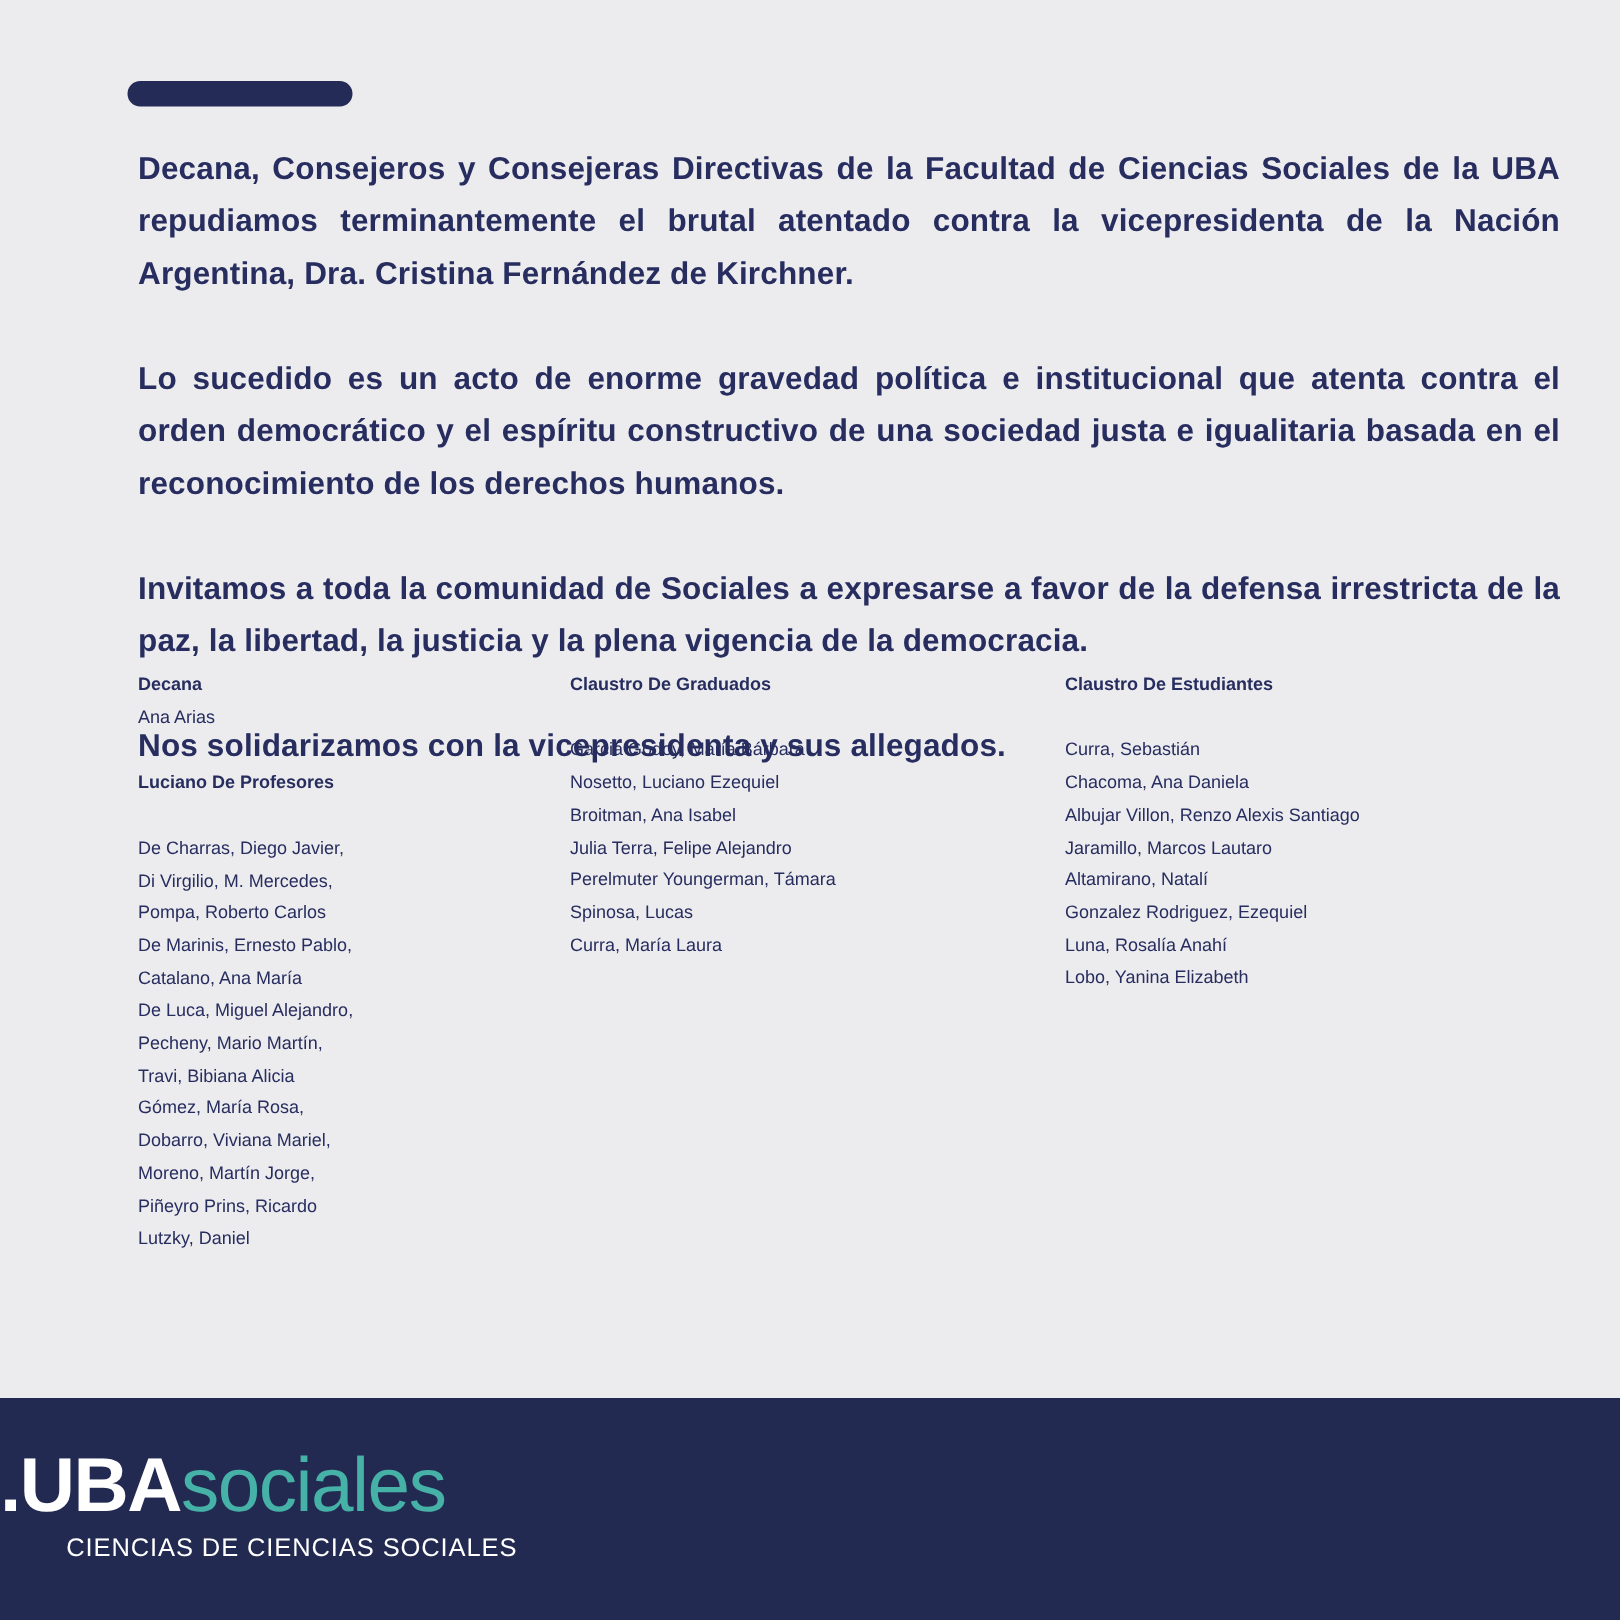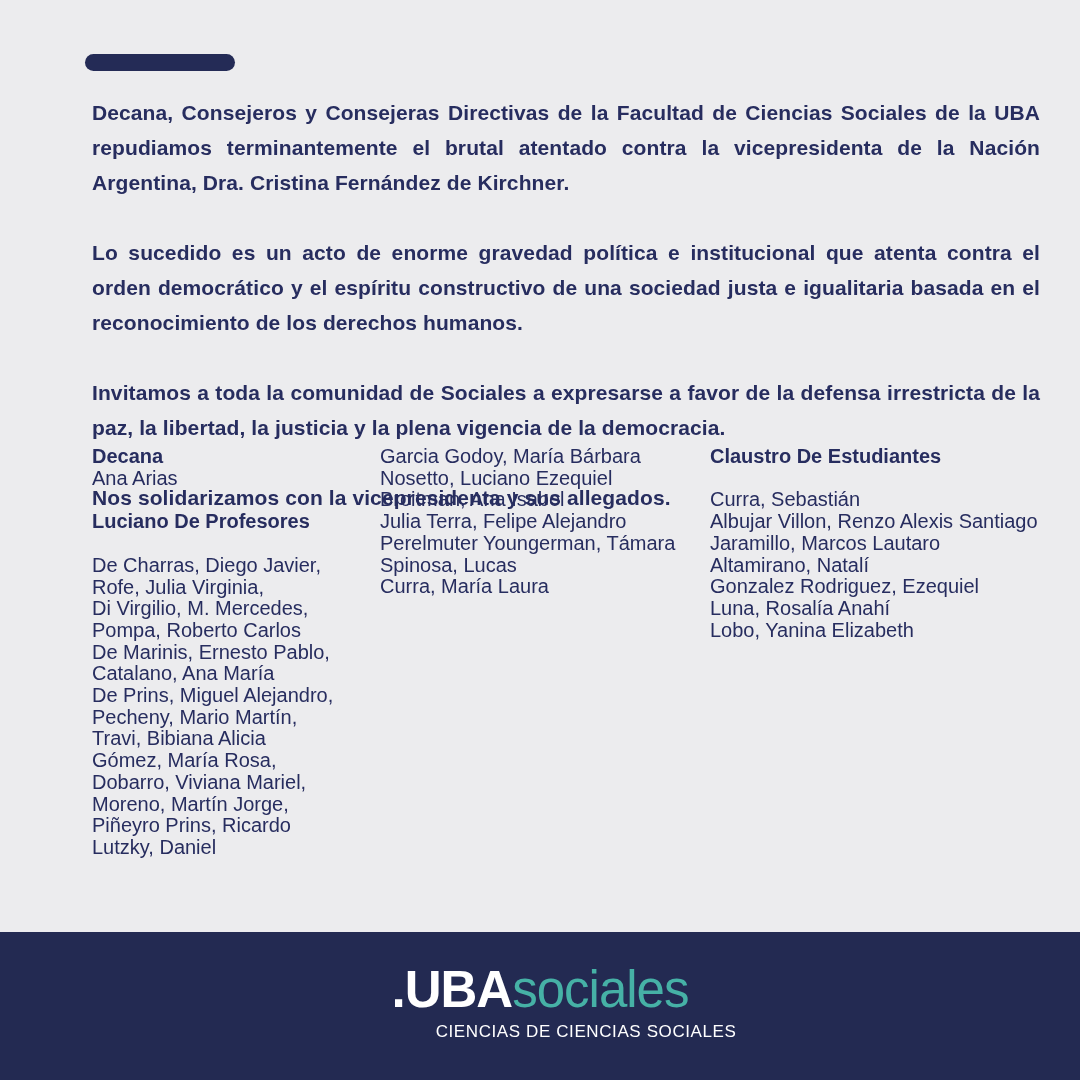--- a/index.html
+++ b/index.html
@@ -41,39 +41,39 @@
   .statement p:last-child {
     margin-top: 8px;
     margin-bottom: 0;
   }
   .signatories {
     position: absolute;
     left: 92px;
     top: 446px;
     right: 36px;
     display: flex;
-    font-size: 20px;
+    font-size: 12px;
     line-height: 21.7px;
   }
   .col1 { width: 288px; }
   .col2 { width: 330px; }
   .col3 { flex: 1; }
   .sec + .sec { margin-top: 22px; }
   .sec-heading { font-weight: bold; }
   .sec.gap .sec-heading { margin-bottom: 21.7px; }
   .footer {
     position: absolute;
     left: 0;
     bottom: 0;
     width: 1080px;
     height: 148px;
     background: var(--footer, #232A52);
     display: flex;
     align-items: center;
-    justify-content: center;
+    justify-content: flex-start;
   }
   .logo-block {
     display: inline-block;
     margin-top: -6px;
   }
   .logo-line {
     white-space: nowrap;
     font-size: 51px;
     letter-spacing: -1px;
     line-height: 1;
@@ -111,50 +111,51 @@
 
   <div class="signatories">
       <div class="col col1">
         <div class="sec">
           <div class="sec-heading">Decana</div>
           <div class="name">Ana Arias</div>
         </div>
         <div class="sec gap">
           <div class="sec-heading">Luciano De Profesores</div>
           <div class="name">De Charras, Diego Javier,</div>
-          <div class="name">Rofe, Julia Virginia,</div>
           <div class="name">Di Virgilio, M. Mercedes,</div>
           <div class="name">Pompa, Roberto Carlos</div>
           <div class="name">De Marinis, Ernesto Pablo,</div>
           <div class="name">Catalano, Ana María</div>
-          <div class="name">De Prins, Miguel Alejandro,</div>
+          <div class="name">De Luca, Miguel Alejandro,</div>
           <div class="name">Pecheny, Mario Martín,</div>
           <div class="name">Travi, Bibiana Alicia</div>
           <div class="name">Gómez, María Rosa,</div>
           <div class="name">Dobarro, Viviana Mariel,</div>
           <div class="name">Moreno, Martín Jorge,</div>
           <div class="name">Piñeyro Prins, Ricardo</div>
           <div class="name">Lutzky, Daniel</div>
         </div>
       </div>
       <div class="col col2">
         <div class="sec gap">
+          <div class="sec-heading">Claustro De Graduados</div>
           <div class="name">Garcia Godoy, María Bárbara</div>
           <div class="name">Nosetto, Luciano Ezequiel</div>
           <div class="name">Broitman, Ana Isabel</div>
           <div class="name">Julia Terra, Felipe Alejandro</div>
           <div class="name">Perelmuter Youngerman, Támara</div>
           <div class="name">Spinosa, Lucas</div>
           <div class="name">Curra, María Laura</div>
         </div>
       </div>
       <div class="col col3">
         <div class="sec gap">
           <div class="sec-heading">Claustro De Estudiantes</div>
           <div class="name">Curra, Sebastián</div>
+          <div class="name">Chacoma, Ana Daniela</div>
           <div class="name">Albujar Villon, Renzo Alexis Santiago</div>
           <div class="name">Jaramillo, Marcos Lautaro</div>
           <div class="name">Altamirano, Natalí</div>
           <div class="name">Gonzalez Rodriguez, Ezequiel</div>
           <div class="name">Luna, Rosalía Anahí</div>
           <div class="name">Lobo, Yanina Elizabeth</div>
         </div>
       </div>
     </div>
 

